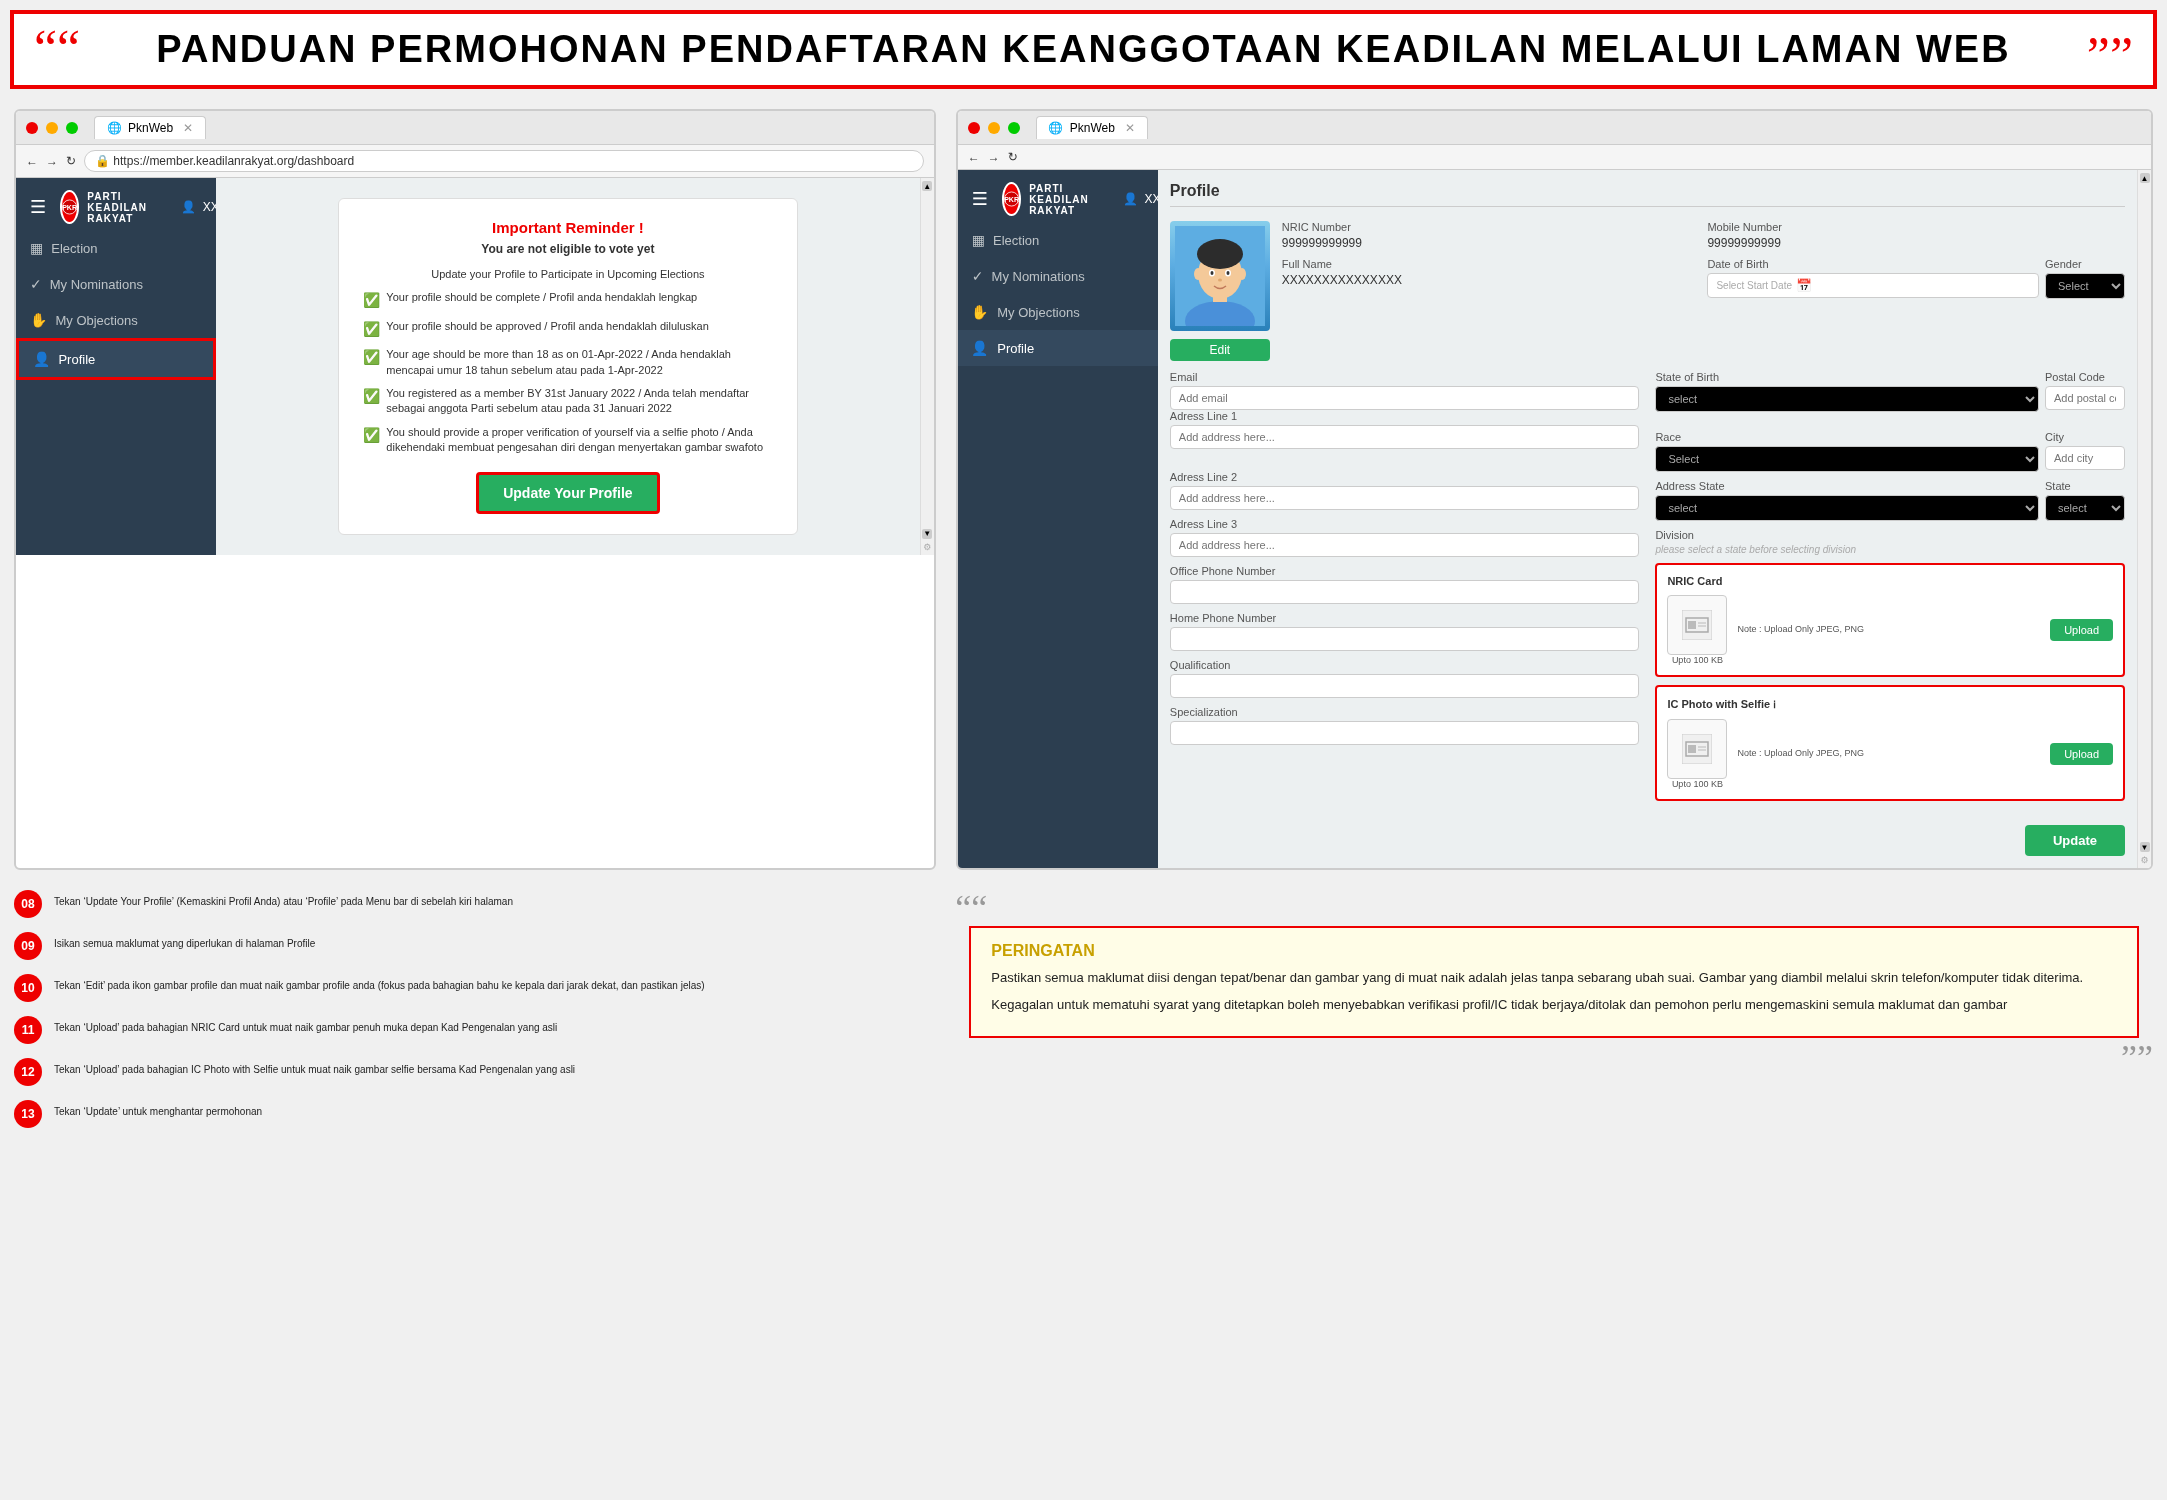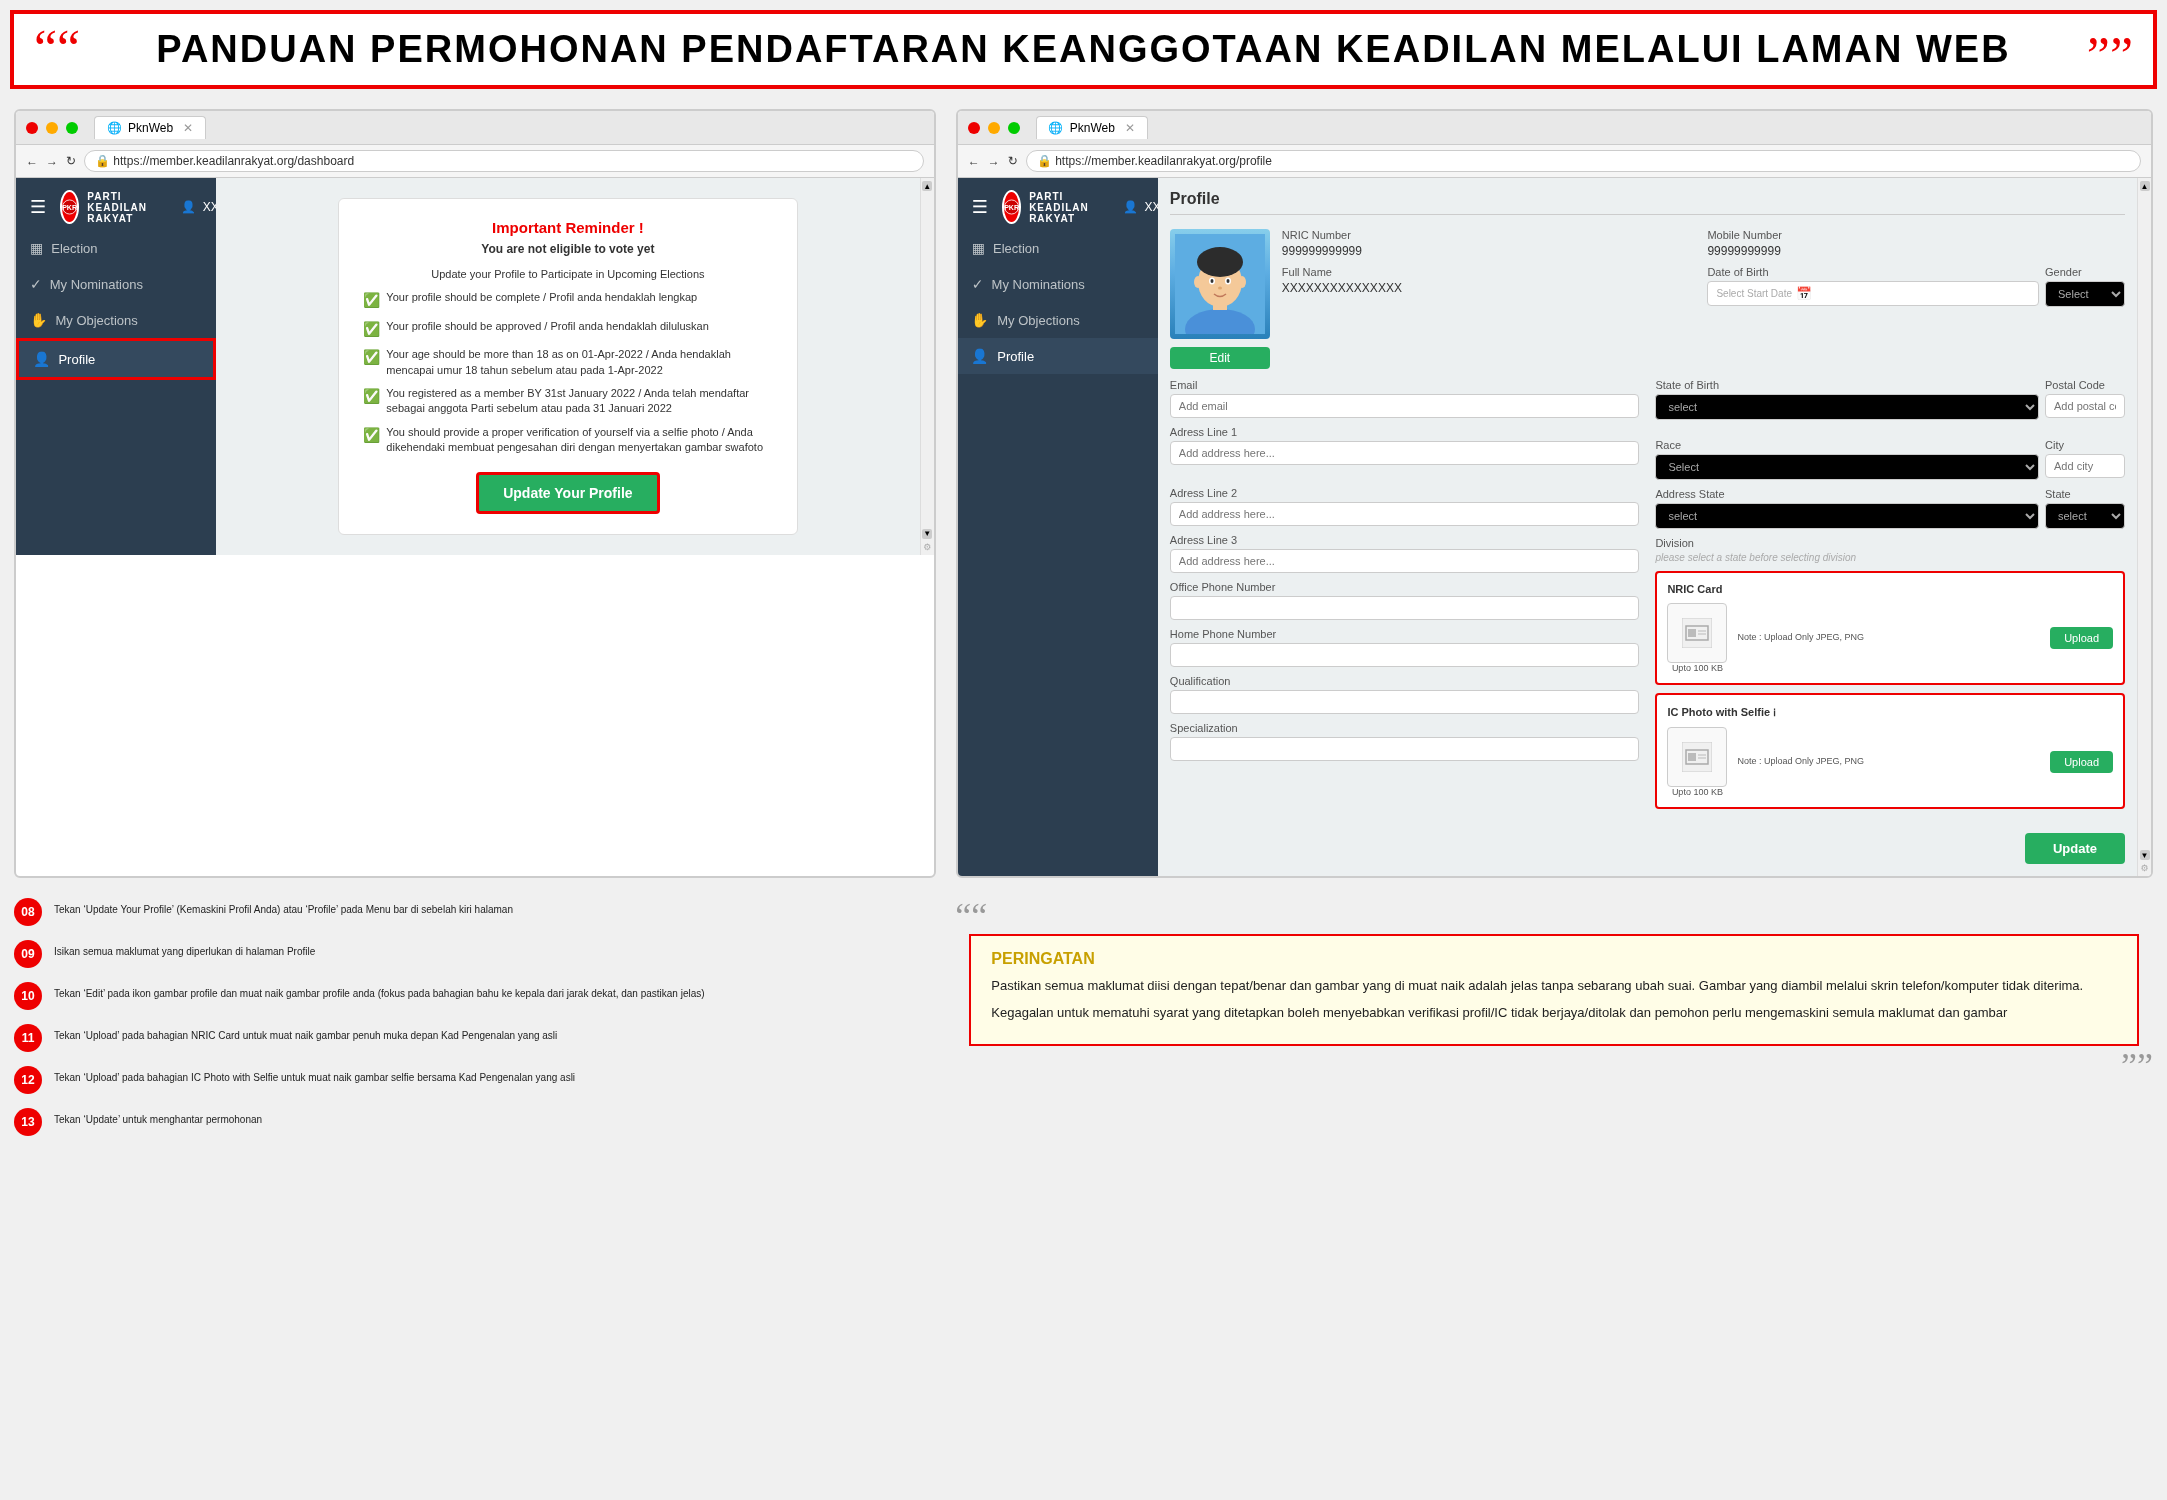--- a/index.html
+++ b/index.html
@@ -593,24 +593,20 @@
         <span>🌐</span>
         <span>PknWeb</span>
         <span style="margin-left:4px;color:#999;">✕</span>
       </div>
     </div>
 
     <div class="browser-addressbar">
       <span style="cursor:pointer;">←</span>
       <span style="cursor:pointer;">→</span>
       <span style="cursor:pointer;">↻</span>
-      <div class="url-box">
-        <span>🔒</span>
-        <span>https://member.keadilanrakyat.org/profile</span>
-      </div>
     </div>
 
     <div class="browser-body">
 
       <div class="sidebar">
         <div class="navbar" style="padding:8px 10px;">
           <span class="hamburger">☰</span>
           <div class="navbar-brand">
             <div class="brand-logo">
               <svg width="28" height="28" viewBox="0 0 28 28">
@@ -707,21 +703,21 @@
                   </select>
                 </div>
               </div>
             </div>
           </div>
         </div>
 
         <div style="display:grid; grid-template-columns:1fr 1fr; gap:8px 16px;">
 
           <div>
-            <div class="form-group" style="margin-bottom:8px;justify-content:flex-end;">
+            <div class="form-group" style="justify-content:flex-end;">
               <div class="form-label">Email</div>
               <input type="text" class="form-input" placeholder="Add email" style="">
             </div>
             <div class="form-group" style="margin-bottom:22px;">
               <div class="form-label">Adress Line 1</div>
               <input type="text" class="form-input" placeholder="Add address here..." style="">
             </div>
             <div class="form-group" style="margin-bottom:8px;">
               <div class="form-label">Adress Line 2</div>
               <input type="text" class="form-input" placeholder="Add address here..." style="">

